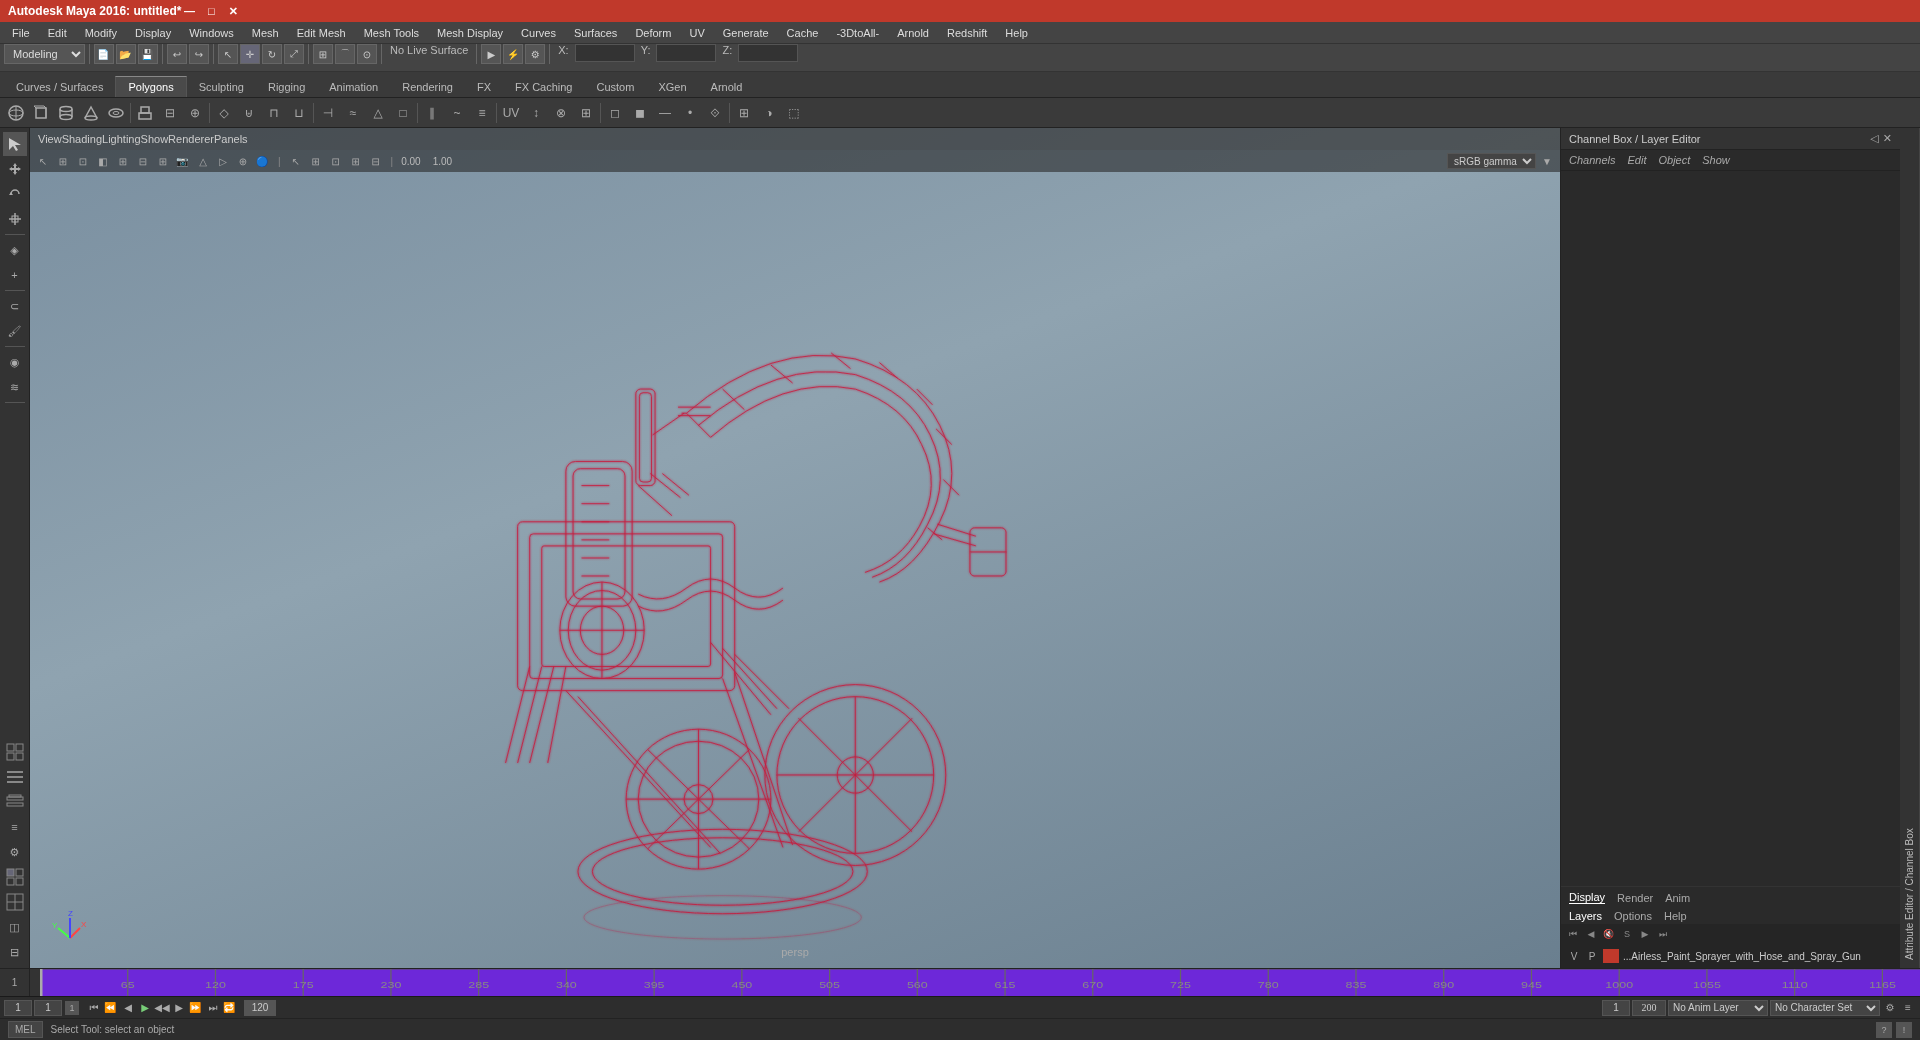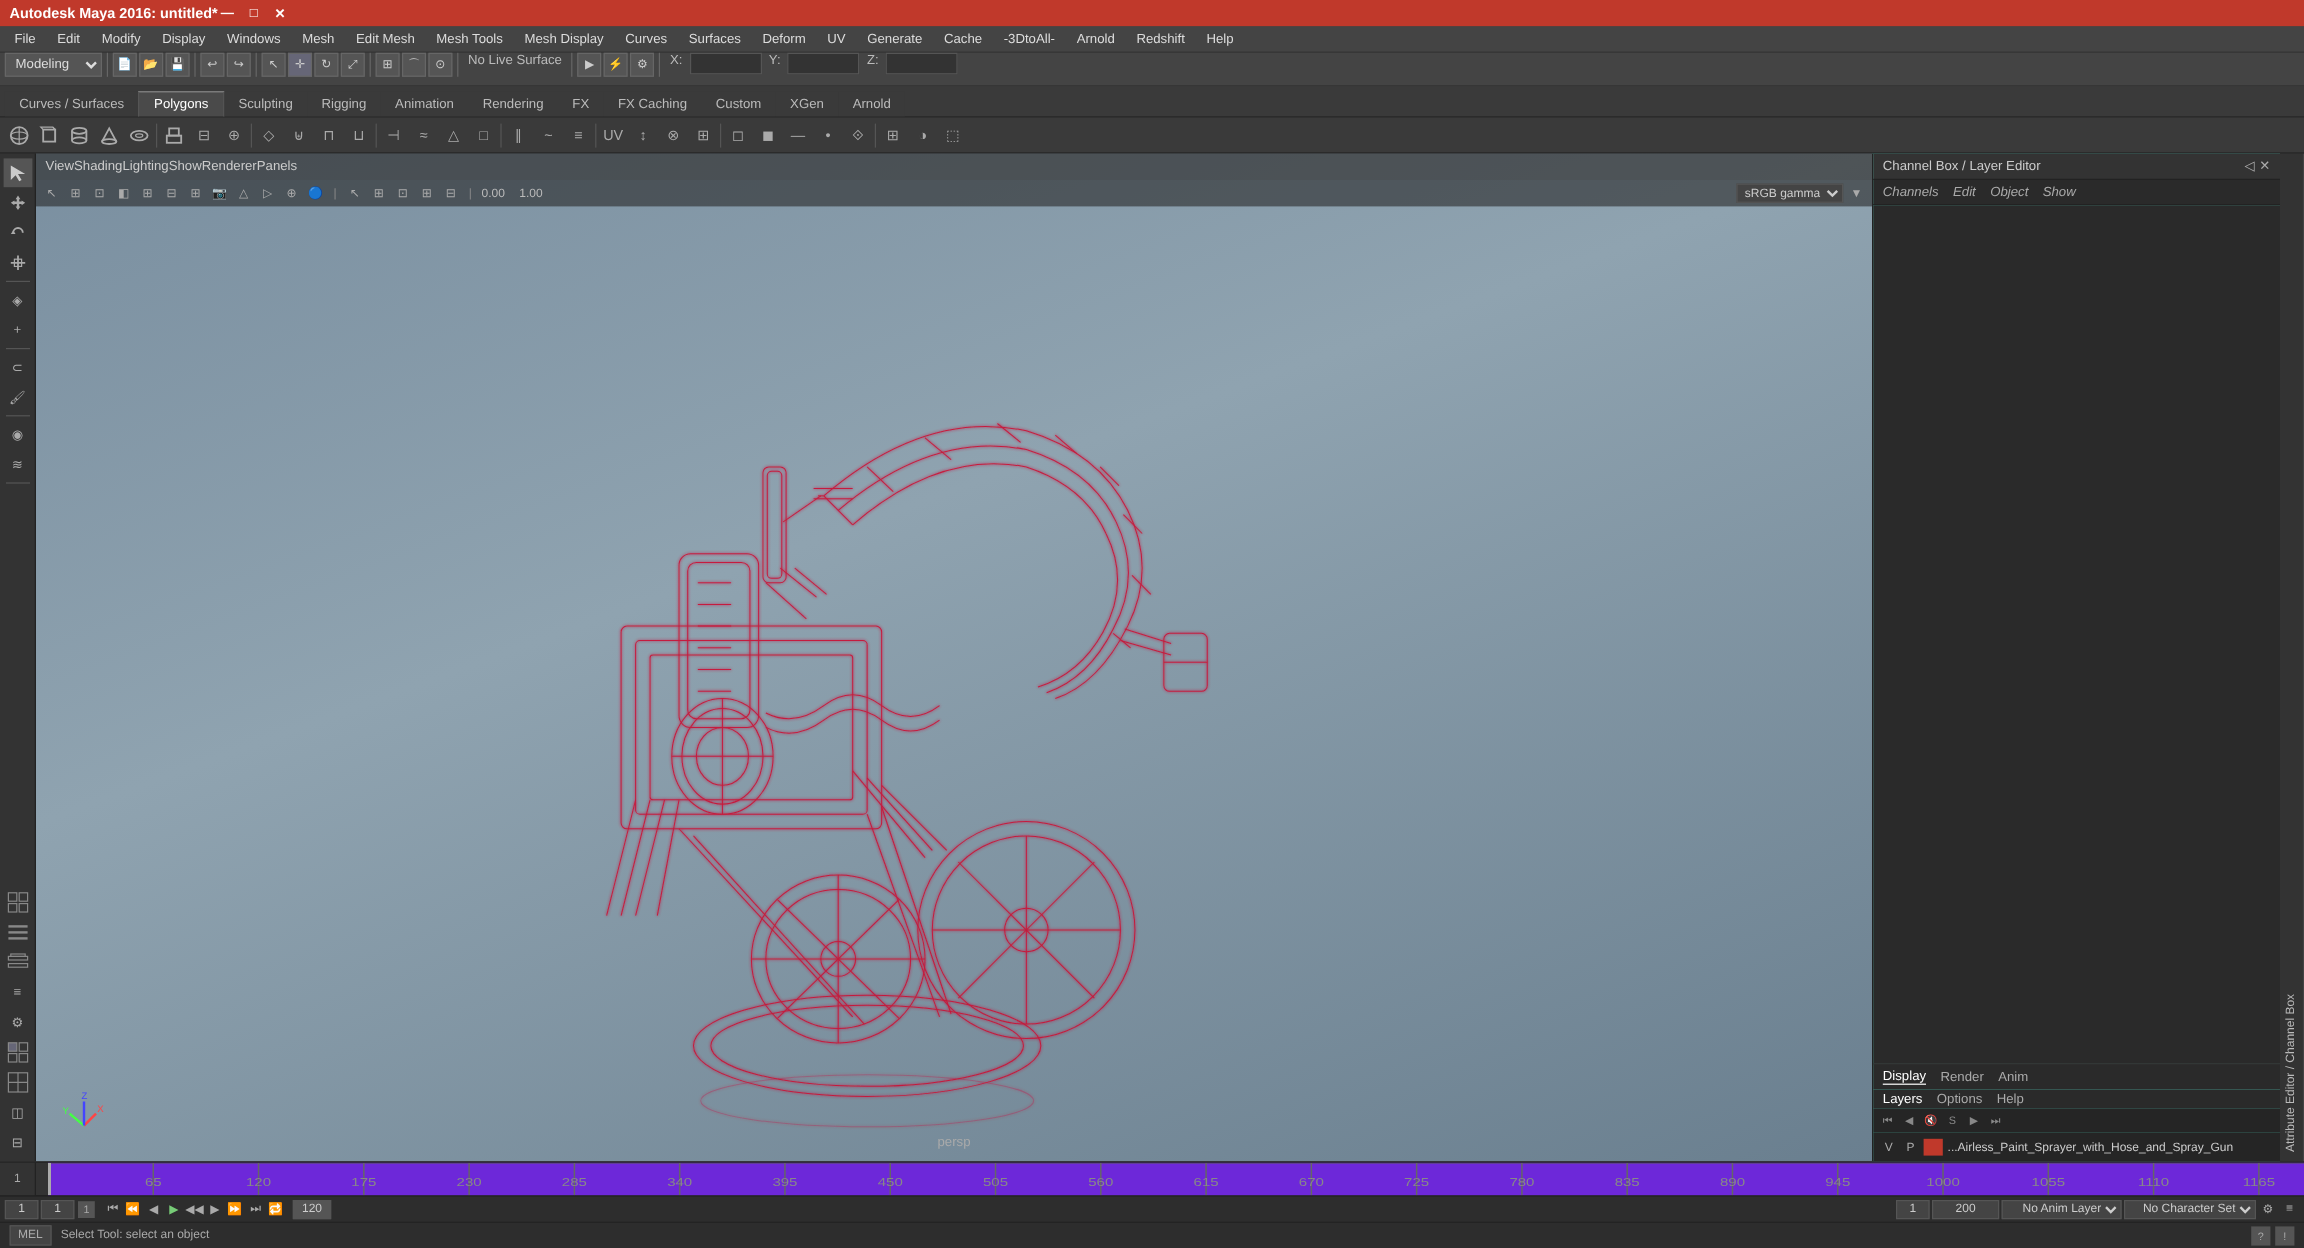--- a/index.html
+++ b/index.html
@@ -387,21 +387,20 @@
       color: #ccc;
       font-size: 10px;
       text-align: center;
     }
     .anim-dropdown {
       height: 16px;
       background: #444;
       border: 1px solid #555;
       color: #ccc;
       font-size: 10px;
-      text-align: right;
     }
 
     
     #cb-display-tabs {
       display: flex;
       align-items: center;
       padding: 4px 8px;
       gap: 12px;
       background: #2a2a2a;
       border-top: 1px solid #333;
@@ -1063,21 +1062,21 @@
         <div class="play-btn">⏩</div>
         <div class="play-btn">⏭</div>
         <div class="play-btn">🔁</div>
       </div>
 
       <input class="anim-input" value="120" style="width: 32px; background: rgb(85, 85, 85);">
 
       <div style="flex:1;"></div>
 
       <input class="anim-input" value="1" style="width: 28px;">
-      <input class="anim-input" value="200" style="width: 56px;">
+      <input class="anim-input" value="200" style="width: 34px; font-family: Liberation Serif, serif;">
 
       <select class="anim-dropdown" style="width:100px;">
         <option>No Anim Layer</option>
       </select>
 
       <select class="anim-dropdown" style="width:110px;">
         <option>No Character Set</option>
       </select>
 
       <div class="play-btn">⚙</div>

